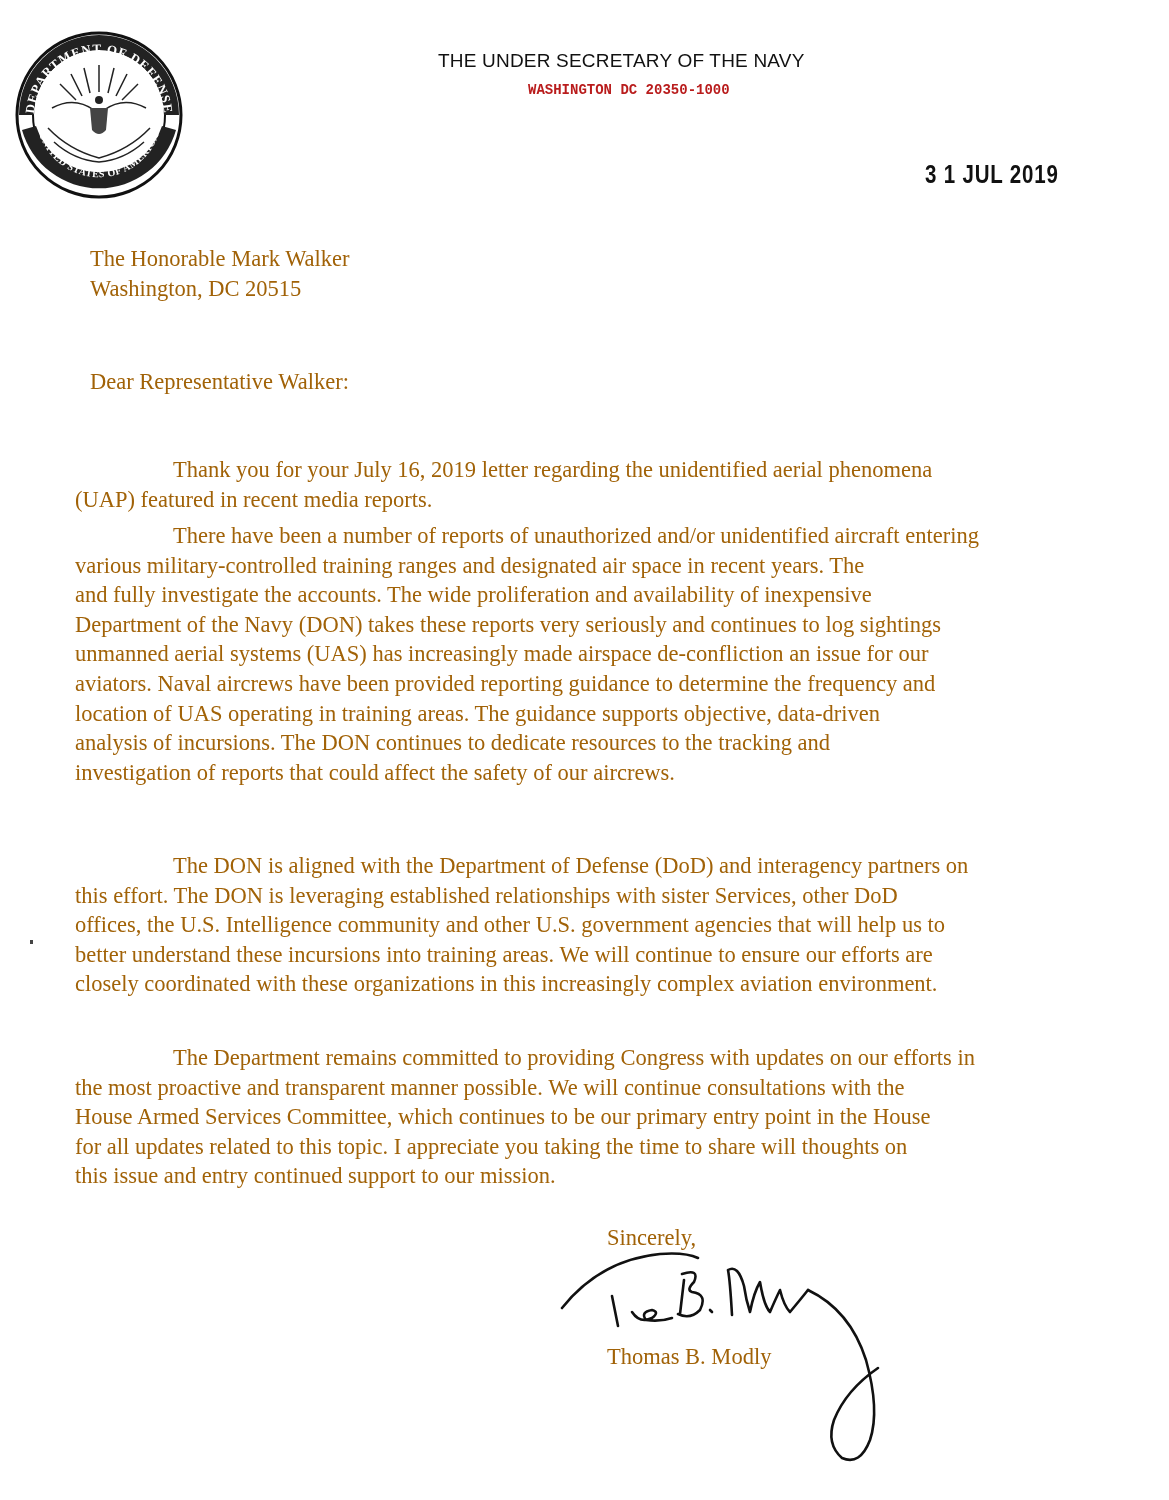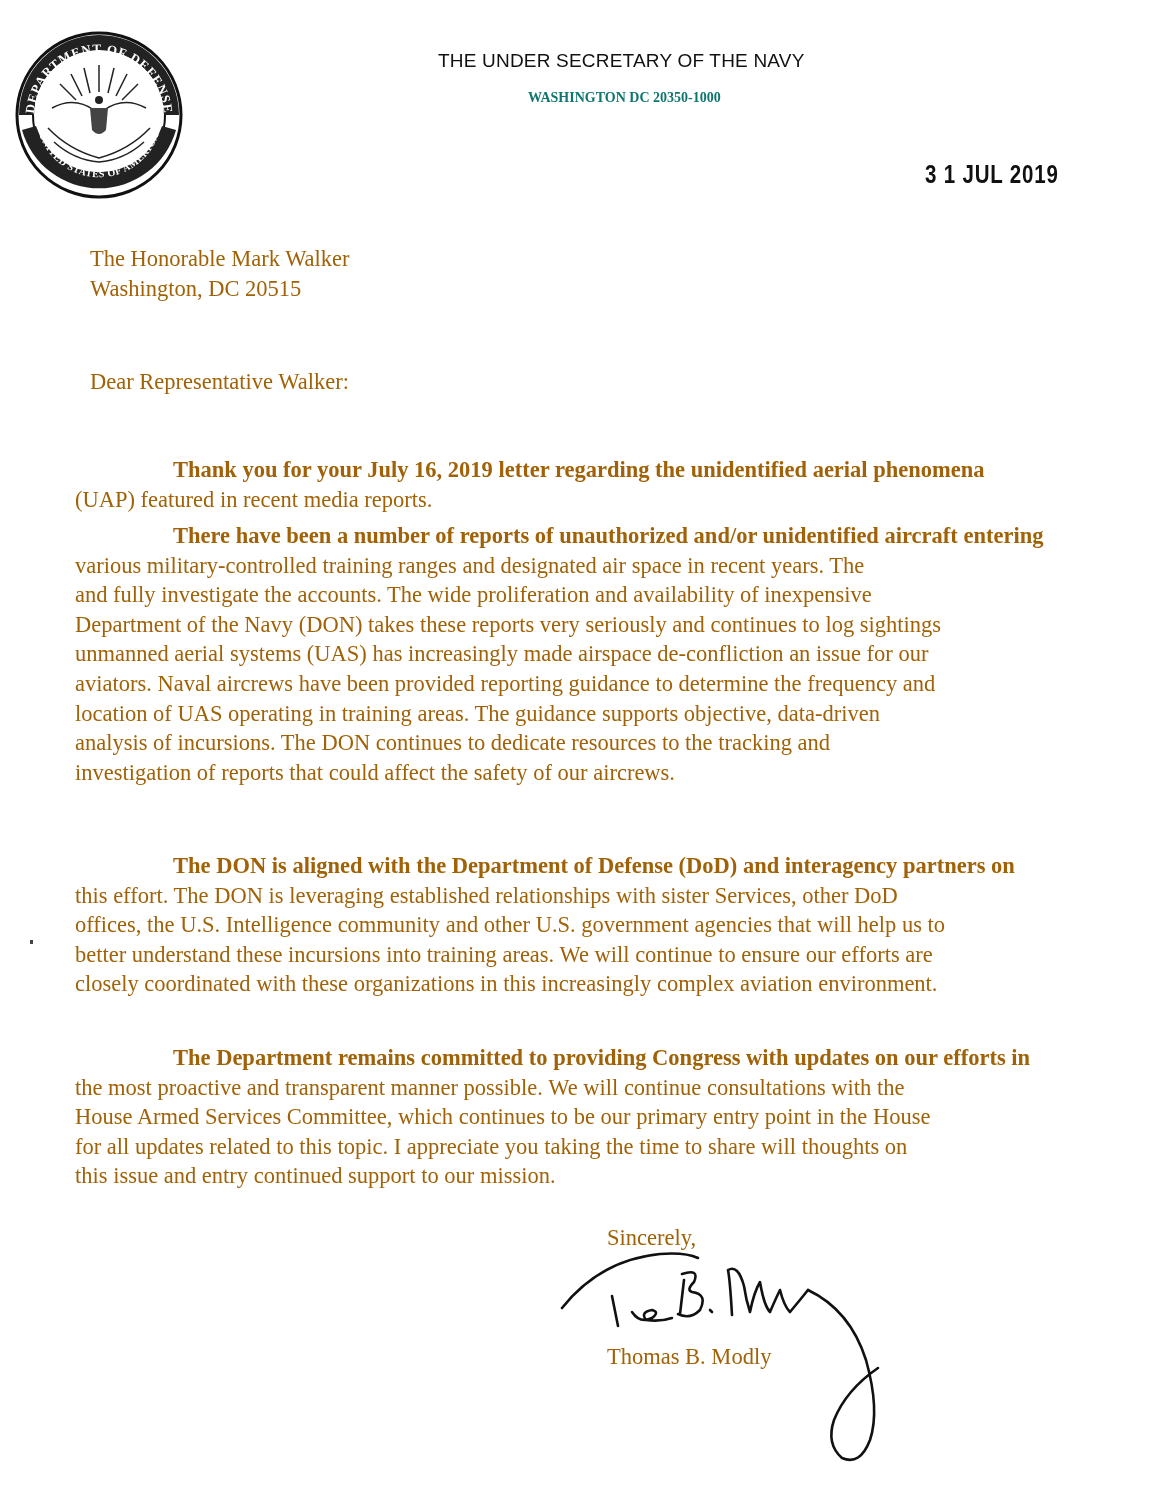--- a/index.html
+++ b/index.html
@@ -1,27 +1,27 @@
 <!DOCTYPE html>
 <html><head>
 <meta charset="utf-8">
 <style>
   html, body { margin: 0; padding: 0; background: #ffffff; }
   body { width: 1169px; height: 1500px; position: relative; overflow: hidden; color: #111; }
   .seal { position: absolute; left: 14px; top: 30px; width: 170px; height: 170px; }
   .lh-title { position: absolute; left: 430px; top: 50px; font-family: "Liberation Sans", sans-serif; font-size: 19px; letter-spacing: 0.2px; color: #111; white-space: nowrap; margin-left: 8px; }
-  .lh-sub { position: absolute; left: 528px; top: 82px; font-family: Liberation Serif, serif; font-size: 14px; font-weight: bold; color: #0f766e; white-space: nowrap; margin-top: 8px; }
+  .lh-sub { position: absolute; left: 528px; top: 82px; font-family: Liberation Mono, monospace; font-size: 14px; font-weight: bold; color: #b91c1c; white-space: nowrap; }
   .date { position: absolute; left: 925px; top: 160px; font-family: "Liberation Sans", sans-serif; font-size: 25px; font-weight: bold; letter-spacing: 1px; transform: scaleX(0.82); transform-origin: left top; color: #111; white-space: nowrap; }
   .serif { font-family: "Liberation Serif", serif; font-size: 22.5px; line-height: 29.6px; color: #a16207; }
   .addr { position: absolute; left: 90px; top: 244px; }
   .addr div { white-space: nowrap; }
   .salutation { position: absolute; left: 90px; top: 367px; white-space: nowrap; }
   .para { position: absolute; left: 75px; width: 1050px; white-space: nowrap; }
   .para div { white-space: nowrap; }
-  .para .indent { padding-left: 98px; font-weight: bold; }
+  .para .indent { padding-left: 98px; }
   .p1 { top: 455px; }
   .p2 { top: 521px; }
   .p3 { top: 851px; }
   .p4 { top: 1043px; }
   .closing { position: absolute; left: 607px; top: 1223px; white-space: nowrap; }
   .signame { position: absolute; left: 607px; top: 1342px; white-space: nowrap; }
   .signature { position: absolute; left: 560px; top: 1240px; width: 360px; height: 240px; }
   .stray-dot { position: absolute; left: 30px; top: 940px; width: 3px; height: 4px; background: #444; }
 </style>
 </head>

